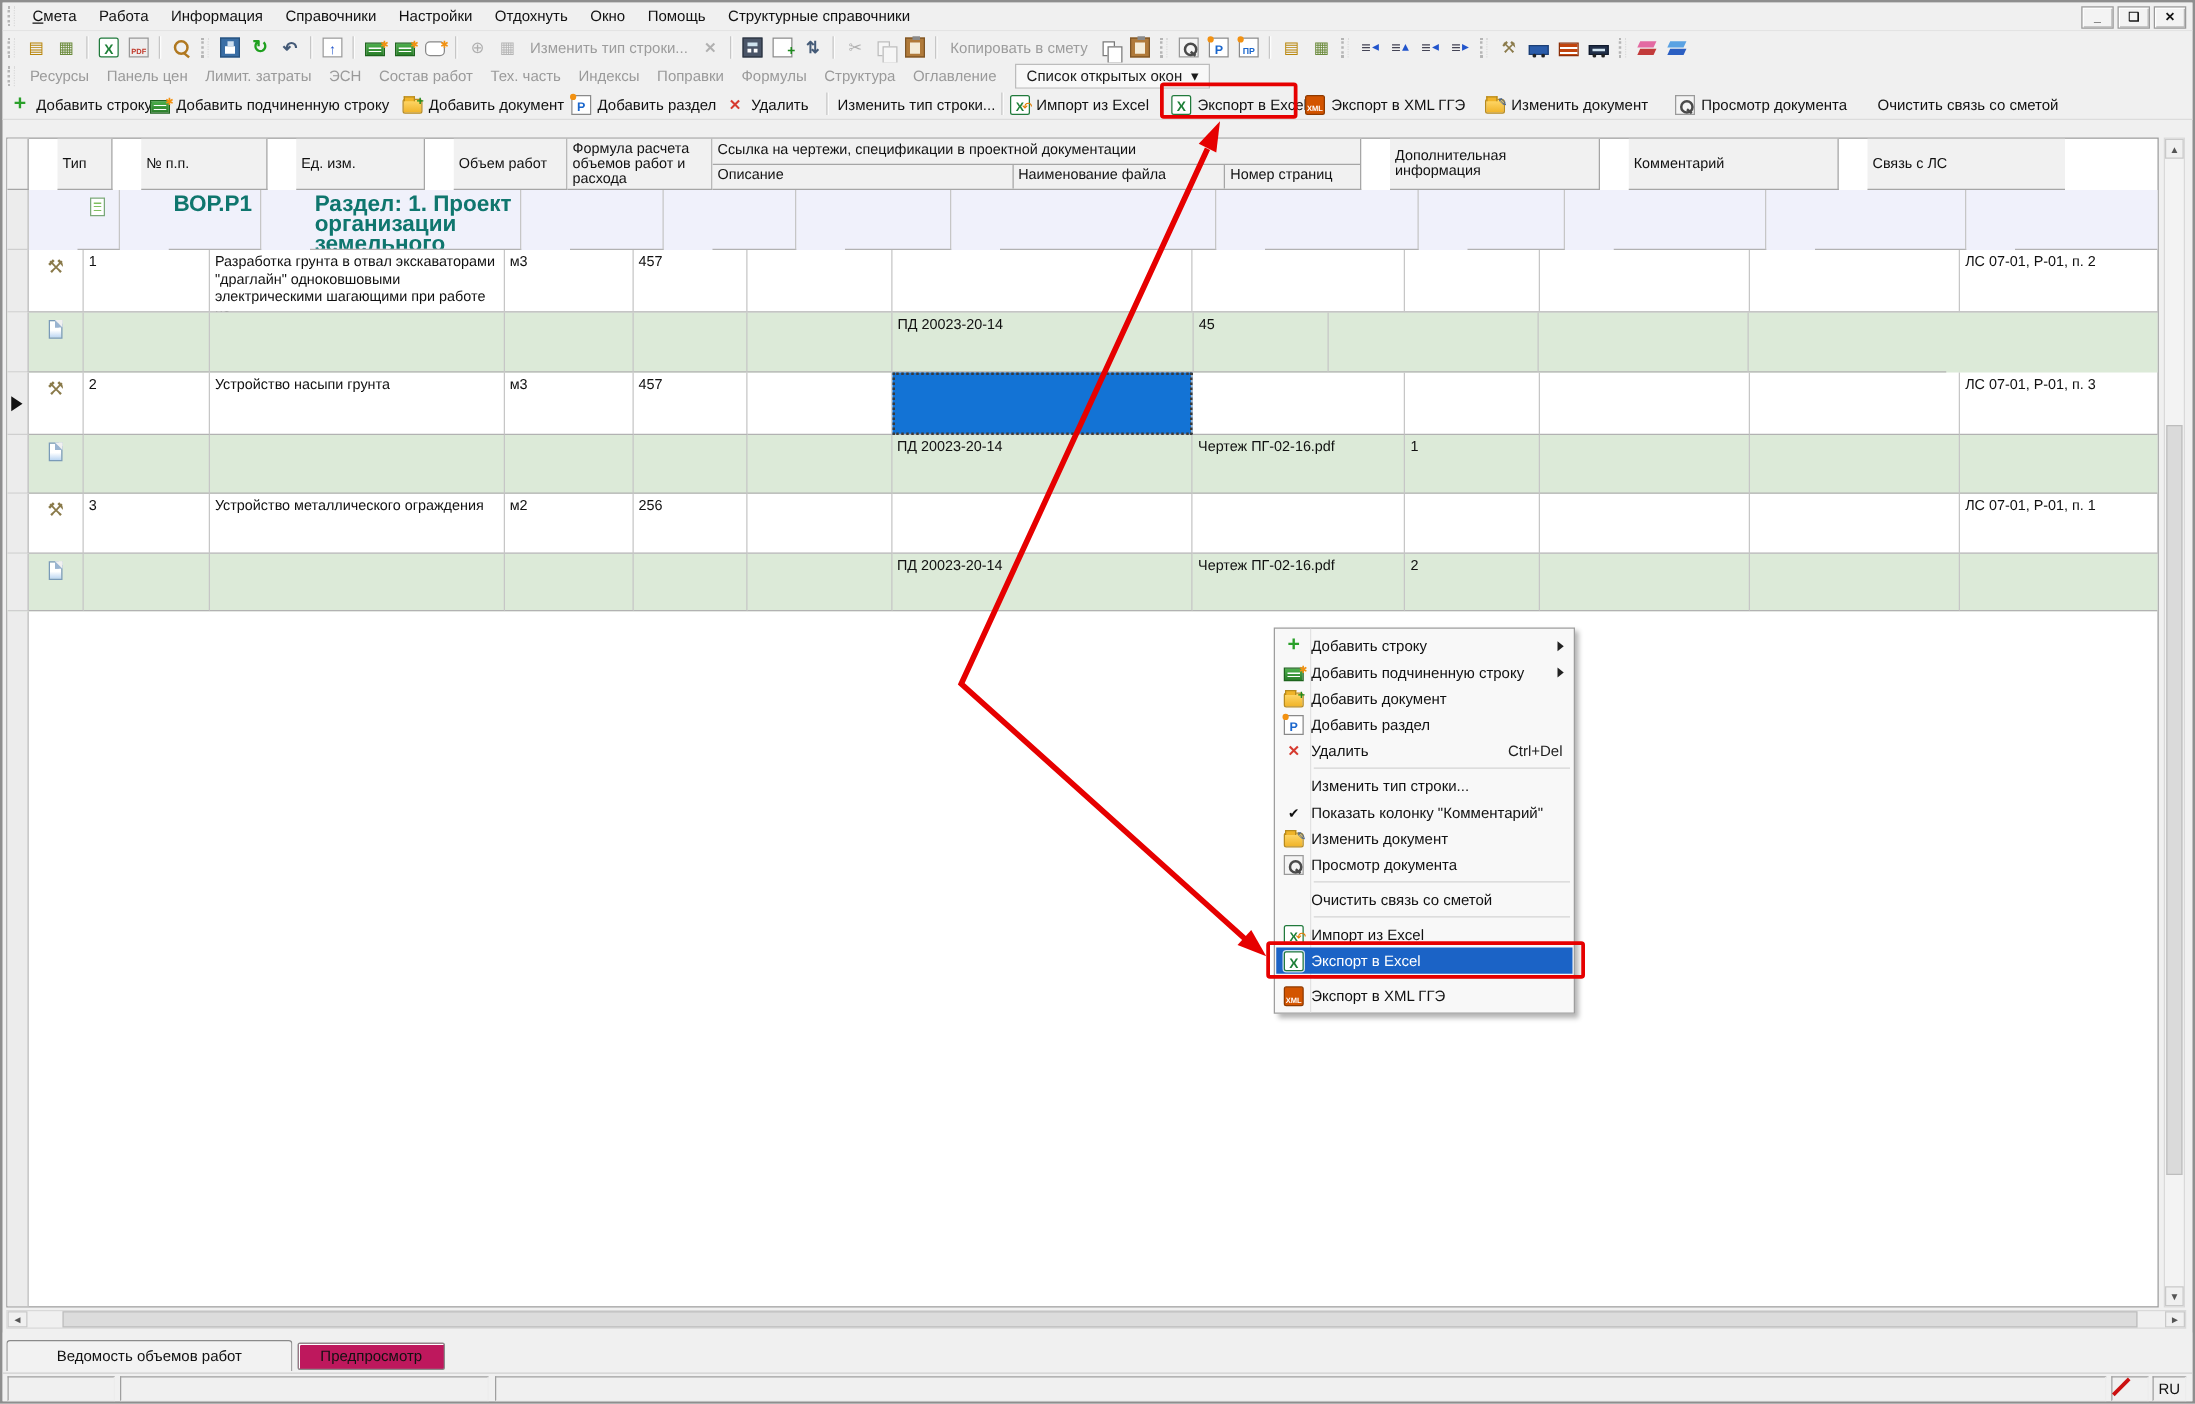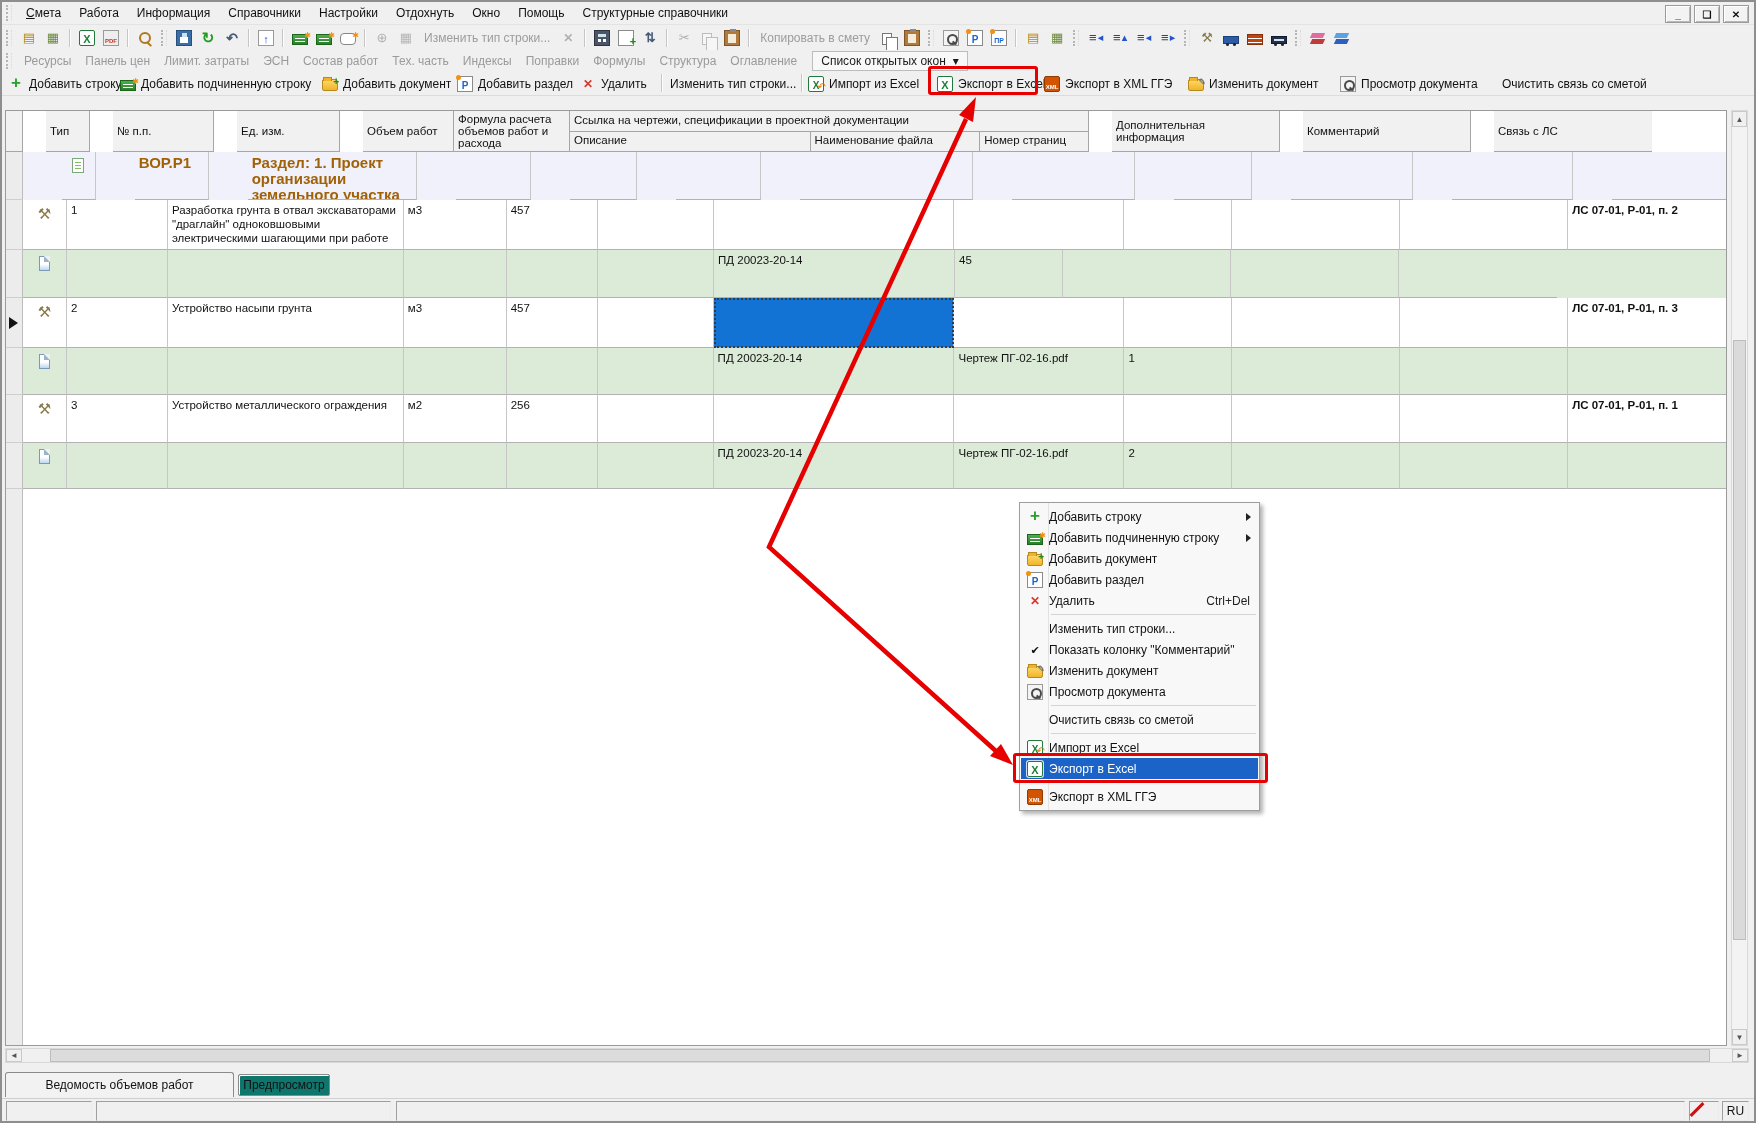--- a/index.html
+++ b/index.html
@@ -123,44 +123,44 @@
   .linkgrp .top{height:21px;border-bottom:1px solid #a6a6a6;padding:3px 4px;}
   .linkgrp .subs{display:flex;height:20px;}
   .linkgrp .subs > div{border-right:1px solid #a6a6a6;padding:2px 4px;}
   .trow{display:flex;width:100%;}
   .gut{width:17px;background:#ececec;border-right:1px solid #bdbdbd;border-bottom:1px solid #cfcfcf;position:relative;flex:none;}
   .marker{position:absolute;left:3px;top:50%;margin-top:-6px;width:0;height:0;
           border-left:9px solid #111;border-top:6px solid transparent;border-bottom:6px solid transparent;}
   .td{border-right:1px solid #c6c6c6;border-bottom:1px solid #b2b2b2;padding:3px 4px 0 4px;
       font-size:11.5px;overflow:hidden;line-height:14px;}
   .row-section{background:#f0f1fb;}
-  .row-section .td{color:#a16207;font-weight:bold;font-size:15px;line-height:16px;margin-left:39px;}
+  .row-section .td{color:#0f766e;font-weight:bold;font-size:18px;line-height:16px;margin-left:39px;}
   .row-doc{background:#dcead8;}
   .sel{background:#1373d5;outline:2px dotted #3a3a3a;outline-offset:-2px;}
   .c-type{width:44px;text-align:center;padding-top:6px;}
   .c-num{width:101px;} .c-name{width:236px;} .c-unit{width:103px;} .c-vol{width:91px;}
   .c-formula{width:116px;} .c-descr{width:241px;} .c-file{width:170px;} .c-pages{width:108px;}
-  .c-extra{width:168px;} .c-comment{width:168px;} .c-ls{width:158px;border-right:none;font-weight:bold;}
+  .c-extra{width:168px;} .c-comment{width:168px;} .c-ls{width:158px;border-right:none;}
 
   
   .vscroll{position:absolute;left:1729px;top:108px;width:17px;height:936px;background:#f3f3f3;border:1px solid #d9d9d9;}
   .sbtn{position:absolute;left:0;width:15px;height:16px;background:#f0f0f0;border:1px solid #c9c9c9;
         font-size:8px;color:#555;display:flex;align-items:center;justify-content:center;}
   .vthumb{position:absolute;left:1px;top:229px;width:13px;height:600px;background:#dadada;border:1px solid #bdbdbd;}
   .hscroll{position:absolute;left:3px;top:1046px;width:1744px;height:15px;background:#f0f0f0;border:1px solid #d9d9d9;}
   .hbtn{position:absolute;top:0;width:16px;height:13px;background:#f0f0f0;border:1px solid #c9c9c9;
         font-size:8px;color:#555;display:flex;align-items:center;justify-content:center;}
   .hthumb{position:absolute;left:44px;top:0;width:1660px;height:13px;background:#dcdcdc;border:1px solid #bdbdbd;}
 
   
   .tabsrow{position:absolute;left:0;top:1064px;width:100%;height:32px;background:#f0f0f0;}
   .tab1{position:absolute;left:3px;top:6px;width:229px;height:25px;background:#f2f2f2;
         border:1px solid #8a8a8a;border-bottom:none;border-radius:3px 3px 0 0;
         display:flex;align-items:center;justify-content:center;}
-  .tab2{position:absolute;left:236px;top:8px;width:92px;height:22px;background:#0f766e;
+  .tab2{position:absolute;left:236px;top:8px;width:118px;height:22px;background:#be185d;
         border:1px solid #8a8a8a;border-radius:2px;box-shadow:inset 1px 1px 0 #fff;
         display:flex;align-items:center;justify-content:center;}
   .statusbar{position:absolute;left:0;top:1096px;width:100%;height:25px;background:#f0f0f0;border-top:1px solid #d0d0d0;}
   .spanel{position:absolute;top:2px;height:20px;background:#f0f0f0;
           border:1px solid;border-color:#9f9f9f #ececec #ececec #9f9f9f;}
   .noconn{width:14px;height:14px;border-radius:50%;background:#a8a8a8;position:relative;margin:2px auto;}
   .noconn::after{content:"";position:absolute;left:-2px;top:6px;width:18px;height:3px;background:#cc1111;transform:rotate(-45deg);}
 
   
   .cmenu{position:absolute;left:1017px;top:500px;width:241px;background:#f8f8f8;

